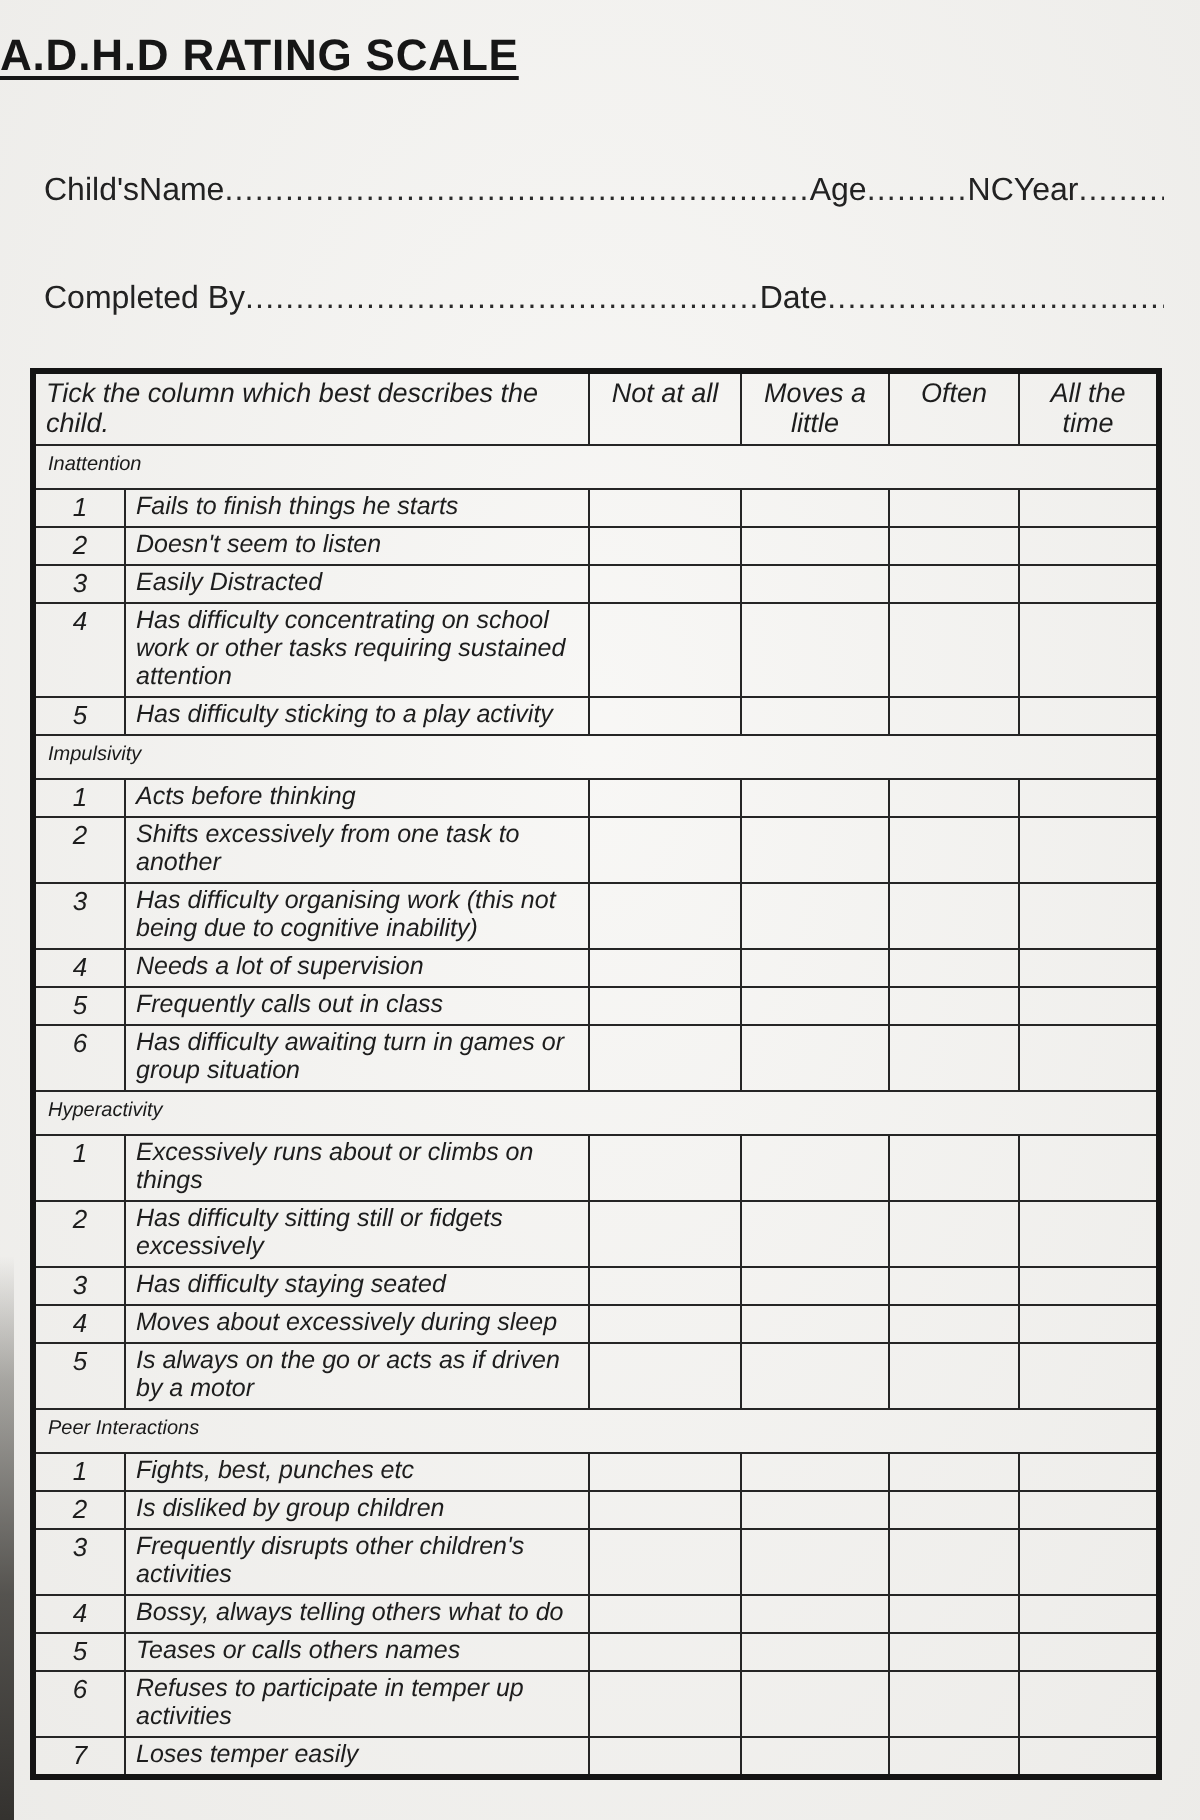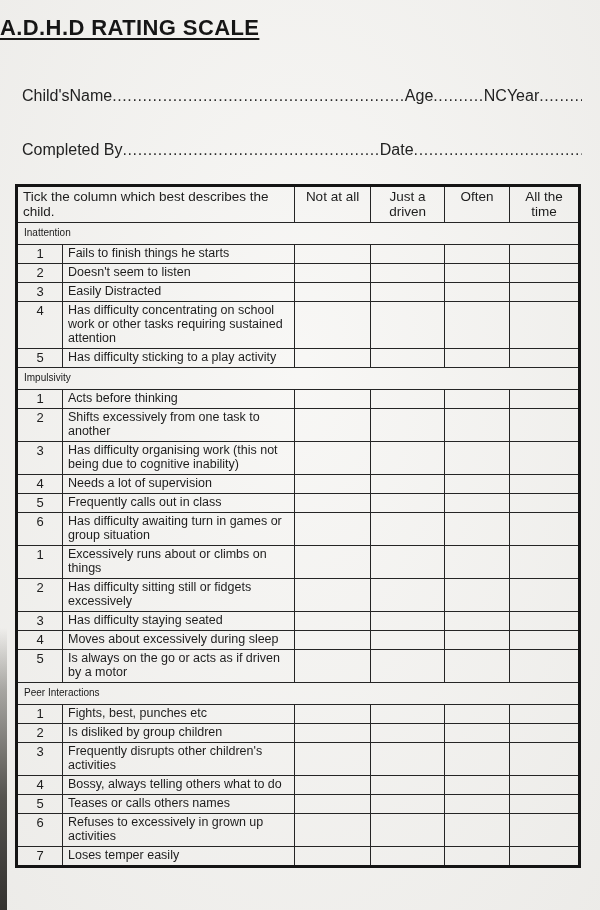--- a/index.html
+++ b/index.html
@@ -29,20 +29,21 @@
   .line1 { top:87px; }
   .line2 { top:141px; }
   .dots { letter-spacing:0.6px; color:#2a2a2a; }
 
   table.rating {
     position:absolute; top:184px; left:15px;
     width:565px; table-layout:fixed;
     border-collapse:collapse;
     border:3px solid #141414;
     background:transparent;
+    font-style:italic;
   }
   .rating th, .rating td {
     border:1px solid #252525;
     vertical-align:top;
     overflow:hidden;
   }
   th.instr {
     text-align:left; font-weight:normal;
     font-size:13.5px; line-height:15px;
     padding:2px 5px 3px;
@@ -98,21 +99,21 @@
     <col style="width:232px">
     <col style="width:76px">
     <col style="width:74px">
     <col style="width:65px">
     <col style="width:70px">
   </colgroup>
   <thead>
     <tr>
       <th class="instr" colspan="2">Tick the column which best describes the child.</th>
       <th class="col-h">Not at all</th>
-      <th class="col-h">Just a driven</th>
+      <th class="col-h">Moves a little</th>
       <th class="col-h">Often</th>
       <th class="col-h">All the time</th>
     </tr>
   </thead>
   <tbody>
       <tr>
         <td colspan="6" class="section-title">Inattention</td>
       </tr>
       <tr>
         <td class="num">1</td>
@@ -199,20 +200,23 @@
       </tr>
       <tr>
         <td class="num">6</td>
         <td class="item-label">Has difficulty awaiting turn in games or group situation</td>
         <td class="tick-cell"></td>
         <td class="tick-cell"></td>
         <td class="tick-cell"></td>
         <td class="tick-cell"></td>
       </tr>
       <tr>
+        <td colspan="6" class="section-title">Hyperactivity</td>
+      </tr>
+      <tr>
         <td class="num">1</td>
         <td class="item-label">Excessively runs about or climbs on things</td>
         <td class="tick-cell"></td>
         <td class="tick-cell"></td>
         <td class="tick-cell"></td>
         <td class="tick-cell"></td>
       </tr>
       <tr>
         <td class="num">2</td>
         <td class="item-label">Has difficulty sitting still or fidgets excessively</td>
@@ -283,21 +287,21 @@
       <tr>
         <td class="num">5</td>
         <td class="item-label">Teases or calls others names</td>
         <td class="tick-cell"></td>
         <td class="tick-cell"></td>
         <td class="tick-cell"></td>
         <td class="tick-cell"></td>
       </tr>
       <tr>
         <td class="num">6</td>
-        <td class="item-label">Refuses to excessively in grown up activities</td>
+        <td class="item-label">Refuses to participate in temper up activities</td>
         <td class="tick-cell"></td>
         <td class="tick-cell"></td>
         <td class="tick-cell"></td>
         <td class="tick-cell"></td>
       </tr>
       <tr>
         <td class="num">7</td>
         <td class="item-label">Loses temper easily</td>
         <td class="tick-cell"></td>
         <td class="tick-cell"></td>

